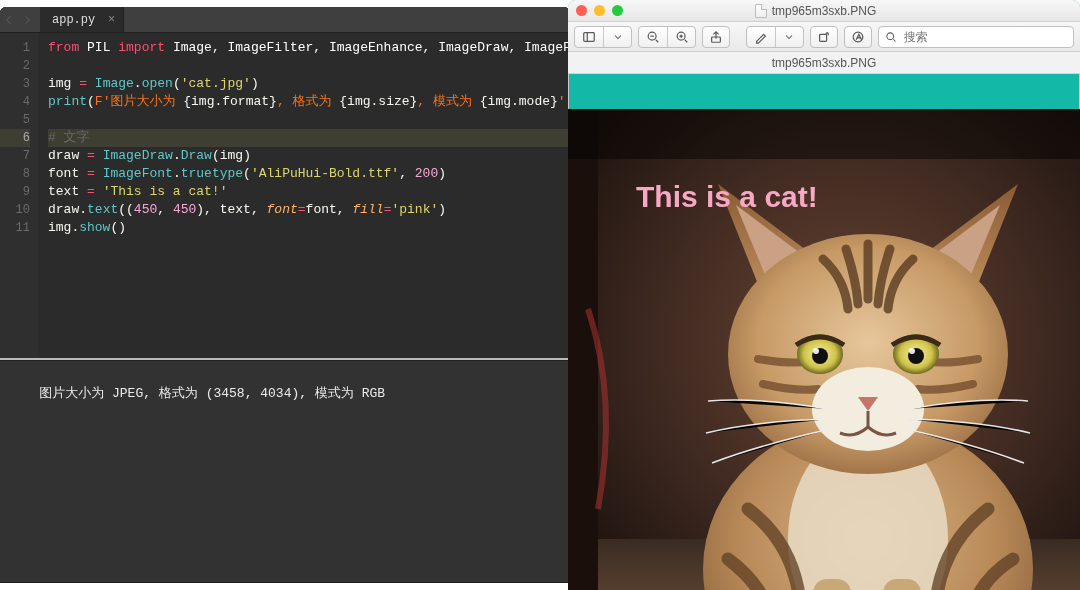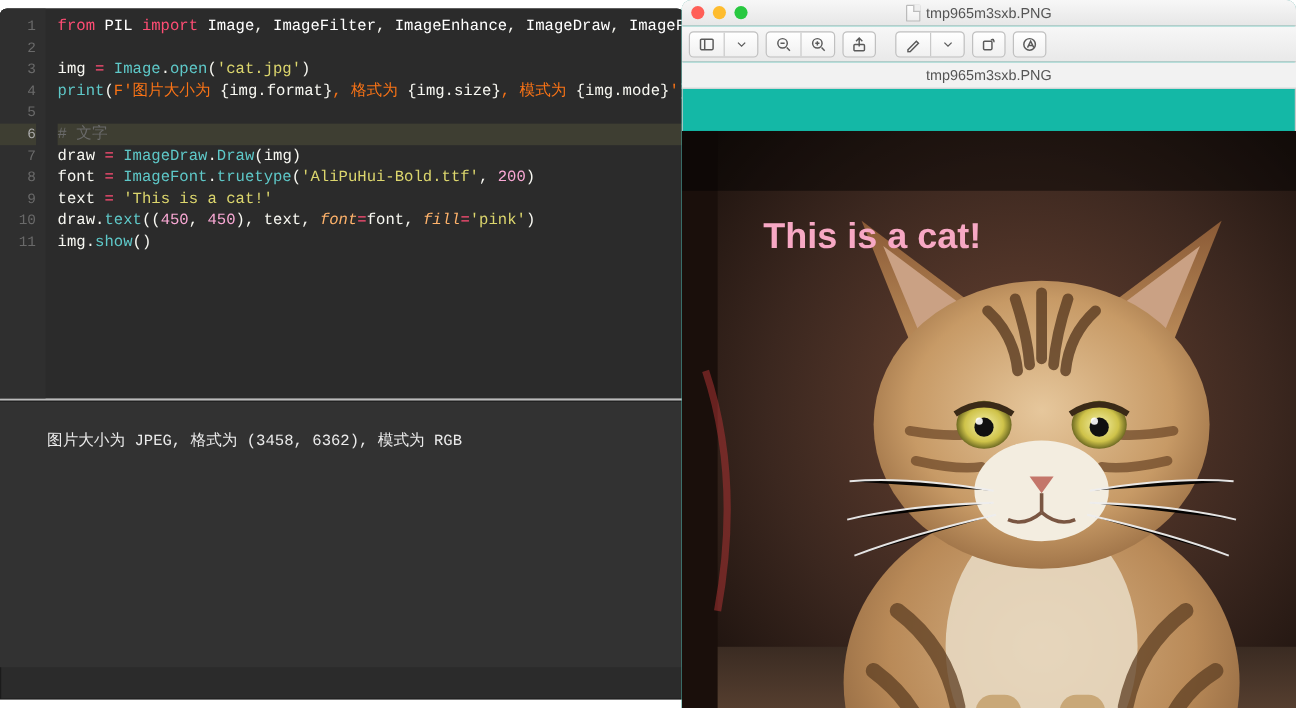--- a/index.html
+++ b/index.html
@@ -224,41 +224,57 @@
   svg.cat { width:100%; height:100%; display:block; }
 
   
   svg.ic { width:14px; height:14px; stroke:#5a5a5a; stroke-width:1.4; fill:none; }
   svg.ic-sm{ width:12px;height:12px;}
 </style>
 </head>
 <body>
 
 <div class="editor-window">
+  <div class="editor-toolbar">
+    <div class="nav-arrow">
+      <svg class="ic ic-sm" viewBox="0 0 16 16">
+          <path d="M10 3 5 8l5 5"></path>
+        </svg>
+    </div>
+    <div class="nav-arrow">
+      <svg class="ic ic-sm" viewBox="0 0 16 16">
+          <path d="M6 3l5 5-5 5"></path>
+        </svg>
+    </div>
+    <div class="editor-tab">
+      <span>app.py</span>
+      <span class="tab-close">×</span>
+    </div>
+  </div>
 
   <div class="editor-body">
     <div class="gutter" id="gutter">
         <span class="ln">1</span>
         <span class="ln">2</span>
         <span class="ln">3</span>
         <span class="ln">4</span>
         <span class="ln">5</span>
         <span class="ln hl">6</span>
         <span class="ln">7</span>
         <span class="ln">8</span>
         <span class="ln">9</span>
         <span class="ln">10</span>
         <span class="ln">11</span>
       </div>
     <div class="code-area" id="code"><span class="code-line"><span class="tok-kw">from</span> <span class="tok-mod">PIL</span> <span class="tok-imp">import</span> <span class="tok-mod">Image</span><span class="tok-par">,</span> <span class="tok-mod">ImageFilter</span><span class="tok-par">,</span> <span class="tok-mod">ImageEnhance</span><span class="tok-par">,</span> <span class="tok-mod">ImageDraw</span><span class="tok-par">,</span> <span class="tok-mod">ImageFo</span></span><span class="code-line"></span><span class="code-line"><span class="tok-id">img</span> <span class="tok-op">=</span> <span class="tok-cls">Image</span><span class="tok-par">.</span><span class="tok-call">open</span><span class="tok-par">(</span><span class="tok-str">'cat.jpg'</span><span class="tok-par">)</span></span><span class="code-line"><span class="tok-call">print</span><span class="tok-par">(</span><span class="tok-fstr">F'图片大小为 </span><span class="tok-brace">{</span><span class="tok-id">img</span><span class="tok-par">.</span><span class="tok-id">format</span><span class="tok-brace">}</span><span class="tok-fstr">, 格式为 </span><span class="tok-brace">{</span><span class="tok-id">img</span><span class="tok-par">.</span><span class="tok-id">size</span><span class="tok-brace">}</span><span class="tok-fstr">, 模式为 </span><span class="tok-brace">{</span><span class="tok-id">img</span><span class="tok-par">.</span><span class="tok-id">mode</span><span class="tok-brace">}</span><span class="tok-fstr">'</span><span class="tok-par">)</span></span><span class="code-line"></span><span class="code-line hl"><span class="tok-com"># 文字</span></span><span class="code-line"><span class="tok-id">draw</span> <span class="tok-op">=</span> <span class="tok-cls">ImageDraw</span><span class="tok-par">.</span><span class="tok-call">Draw</span><span class="tok-par">(</span><span class="tok-id">img</span><span class="tok-par">)</span></span><span class="code-line"><span class="tok-id">font</span> <span class="tok-op">=</span> <span class="tok-cls">ImageFont</span><span class="tok-par">.</span><span class="tok-call">truetype</span><span class="tok-par">(</span><span class="tok-str">'AliPuHui-Bold.ttf'</span><span class="tok-par">,</span> <span class="tok-num">200</span><span class="tok-par">)</span></span><span class="code-line"><span class="tok-id">text</span> <span class="tok-op">=</span> <span class="tok-str">'This is a cat!'</span></span><span class="code-line"><span class="tok-id">draw</span><span class="tok-par">.</span><span class="tok-call">text</span><span class="tok-par">((</span><span class="tok-num">450</span><span class="tok-par">,</span> <span class="tok-num">450</span><span class="tok-par">),</span> <span class="tok-id">text</span><span class="tok-par">,</span> <span class="tok-kwarg">font</span><span class="tok-op">=</span><span class="tok-id">font</span><span class="tok-par">,</span> <span class="tok-kwarg">fill</span><span class="tok-op">=</span><span class="tok-str">'pink'</span><span class="tok-par">)</span></span><span class="code-line"><span class="tok-id">img</span><span class="tok-par">.</span><span class="tok-call">show</span><span class="tok-par">()</span></span></div>
   </div>
 
   <div class="output-divider"></div>
   <div class="output-pane">
-    <span>图片大小为 JPEG, 格式为 (3458, 6362), 模式为 RGB</span>
+    <span>图片大小为 JPEG, 格式为 (3458, 4034), 模式为 RGB</span>
   </div>
 </div>
 
 <div class="preview-window">
 
   <div class="pw-titlebar">
     <div class="traffic-lights">
       <div class="tl red"></div>
       <div class="tl yellow"></div>
       <div class="tl green"></div>
@@ -321,20 +337,27 @@
       <svg class="ic" viewBox="0 0 16 16">
           <rect x="3" y="5" width="8" height="8" rx="1"></rect>
           <path d="M12 3a4 4 0 0 1 1 3M12 3l-2 1M12 3l1 2"></path>
         </svg>
     </div>
     <div class="tb-btn">
       <svg class="ic" viewBox="0 0 16 16">
           <circle cx="8" cy="8" r="5.5"></circle>
           <path d="M6 11l3-6 3 6M6.8 9h4.4"></path>
         </svg>
+    </div>
+    <div class="tb-search">
+      <svg class="ic ic-sm" viewBox="0 0 16 16">
+          <circle cx="7" cy="7" r="4.5"></circle>
+          <path d="M11 11l3 3"></path>
+        </svg>
+      <input placeholder="搜索" style="">
     </div>
   </div>
 
   <div class="pw-tabbar">
     <span>tmp965m3sxb.PNG</span>
   </div>
 
   <div class="pw-image-wrap">
     <svg class="cat" viewBox="0 0 512 516" preserveAspectRatio="xMidYMid slice">
       <defs>

